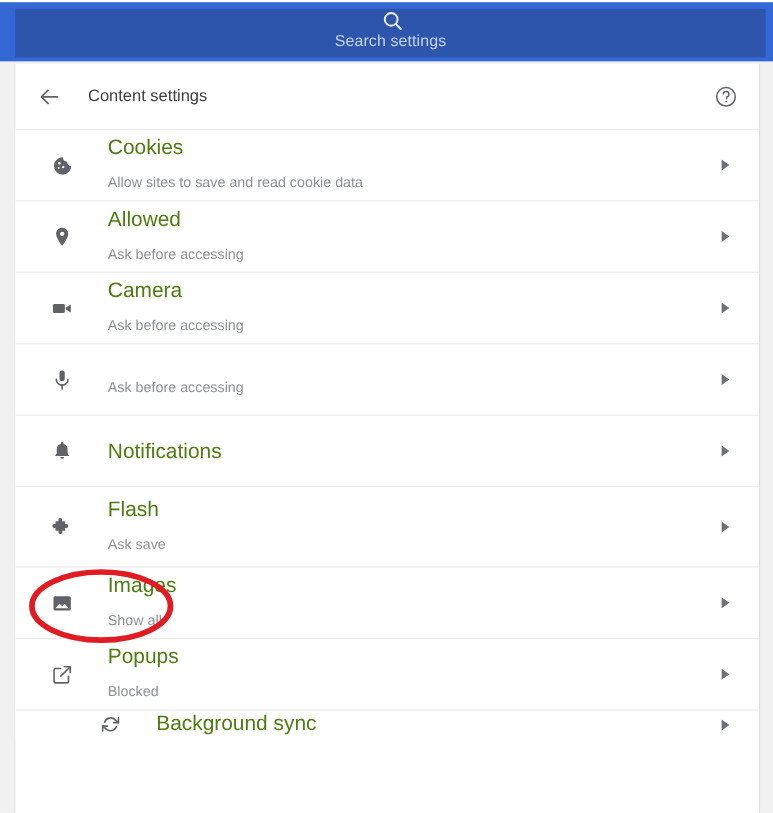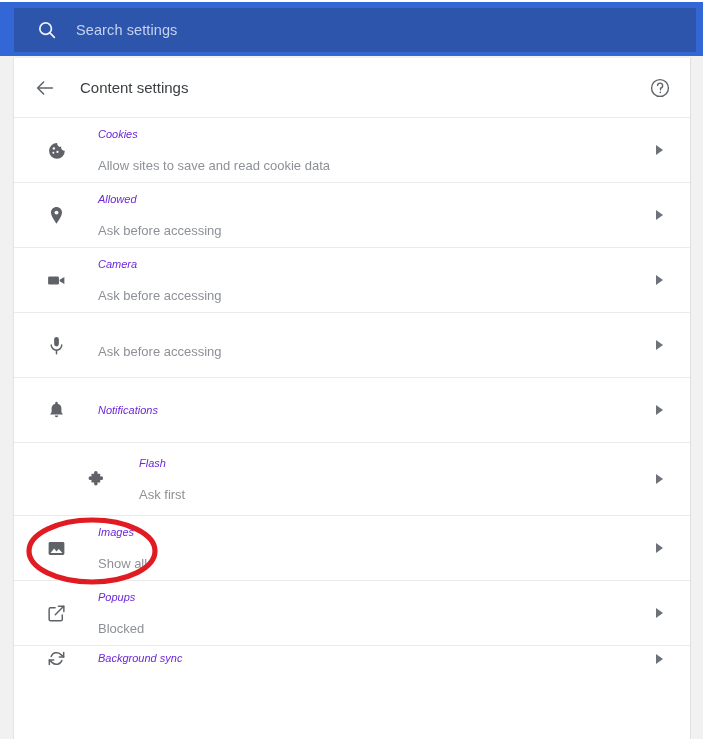--- a/index.html
+++ b/index.html
@@ -31,20 +31,21 @@
   }
   .search-box {
     position: absolute;
     left: 14px;
     top: 6px;
     width: 682px;
     height: 44px;
     background: #2d55ab;
     display: flex;
     align-items: center;
+    flex-direction: column;
   }
   .search-icon {
     width: 22px;
     height: 22px;
     margin-left: 22px;
     margin-right: 18px;
     flex: 0 0 auto;
     opacity: .92;
   }
   .search-icon svg { display: block; }
@@ -116,21 +117,21 @@
 
   .row {
     position: relative;
     display: flex;
     align-items: center;
     height: 65px;
     border-top: 1px solid #eaeaea;
     background: #ffffff;
     cursor: pointer;
   }
-  .row.flash-row { height: 73px; padding-left: 41px; }
+  .row.flash-row { height: 73px; }
 
   .row-icon {
     width: 24px;
     height: 24px;
     margin-left: 30px;
     margin-right: 0;
     flex: 0 0 auto;
     display: flex;
     align-items: center;
     justify-content: center;
@@ -138,25 +139,24 @@
   }
   .row-icon svg { display: block; }
 
   .row-text {
     margin-left: 30px;
     display: flex;
     flex-direction: column;
     justify-content: center;
   }
   .row-title {
-    font-size: 11px;
-    color: #6d28d9;
+    font-size: 19px;
+    color: #4d7c0f;
     line-height: 19px;
     white-space: nowrap;
-    font-style: italic;
   }
   .row-sub {
     font-size: 13px;
     color: #8d9197;
     line-height: 19px;
     margin-top: 12px;
     white-space: nowrap;
   }
 
   .row-chevron {
@@ -168,20 +168,21 @@
     height: 0;
     border-top: 5px solid transparent;
     border-bottom: 5px solid transparent;
     border-left: 7px solid #6d7278;
   }
 
   
   .row.cut {
     height: 26px;
     overflow: hidden;
+    padding-left: 44px;
   }
   .row.cut .row-text { margin-top: 0; }
 
   
   .annot {
     position: absolute;
     left: 24px;
     top: 516px;
     width: 136px;
     height: 70px;
@@ -302,21 +303,21 @@
 
 
       <div class="row flash-row">
         <span class="row-icon">
           <svg width="21" height="21" viewBox="0 0 24 24" fill="#5f6368">
             <path d="M10.1 2.2a2.1 2.1 0 0 1 2.1 2.1c0 .5-.2.9-.4 1.2h3.3v3.3c.3-.2.7-.4 1.2-.4a2.1 2.1 0 0 1 0 4.2c-.5 0-.9-.2-1.2-.4v3.3h-3.3c.2.3.4.7.4 1.2a2.1 2.1 0 0 1-4.2 0c0-.5.2-.9.4-1.2H5.1v-3.3c-.3.2-.7.4-1.2.4a2.1 2.1 0 0 1 0-4.2c.5 0 .9.2 1.2.4V5.5h3.3c-.2-.3-.4-.7-.4-1.2a2.1 2.1 0 0 1 2.1-2.1z"></path>
           </svg>
         </span>
         <span class="row-text">
           <span class="row-title">Flash</span>
-          <span class="row-sub">Ask first</span>
+          <span class="row-sub">Ask save</span>
         </span>
         <span class="row-chevron"></span>
       </div>
 
       <div class="row">
         <span class="row-icon">
           <svg width="21" height="21" viewBox="0 0 24 24" fill="#5f6368">
             <rect x="3" y="4.6" width="18" height="14.8" rx="1.6"></rect>
             <path d="M5.2 17.2l4.1-5.1 2.7 3.3 2.5-2.9 4.3 4.7z" fill="#ffffff"></path>
           </svg>

